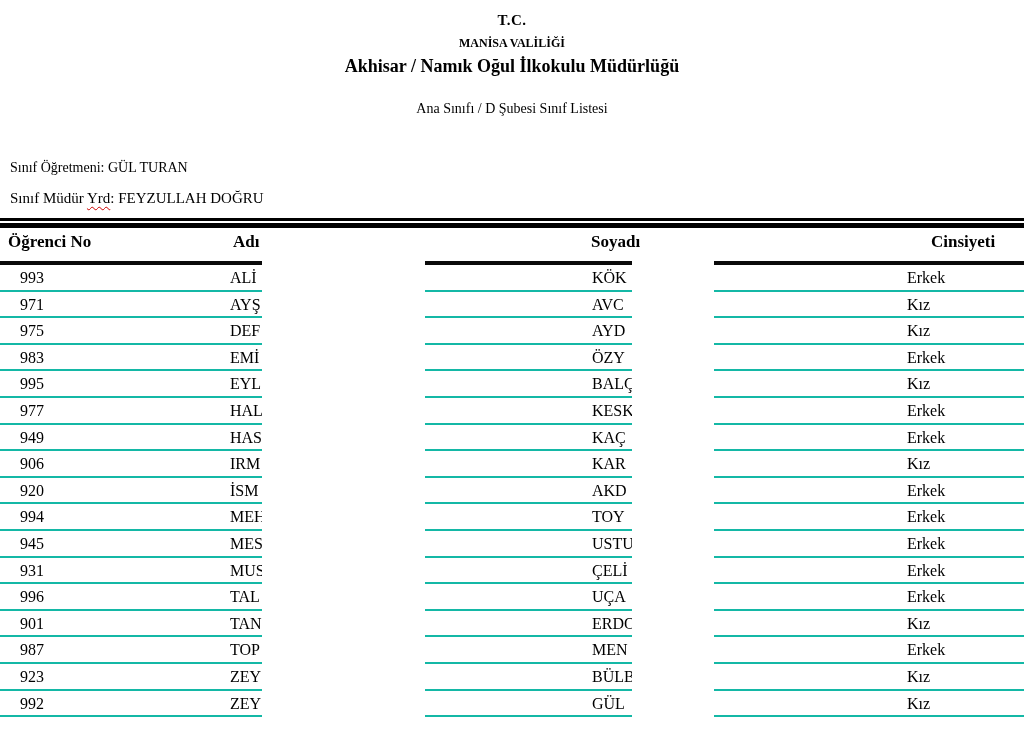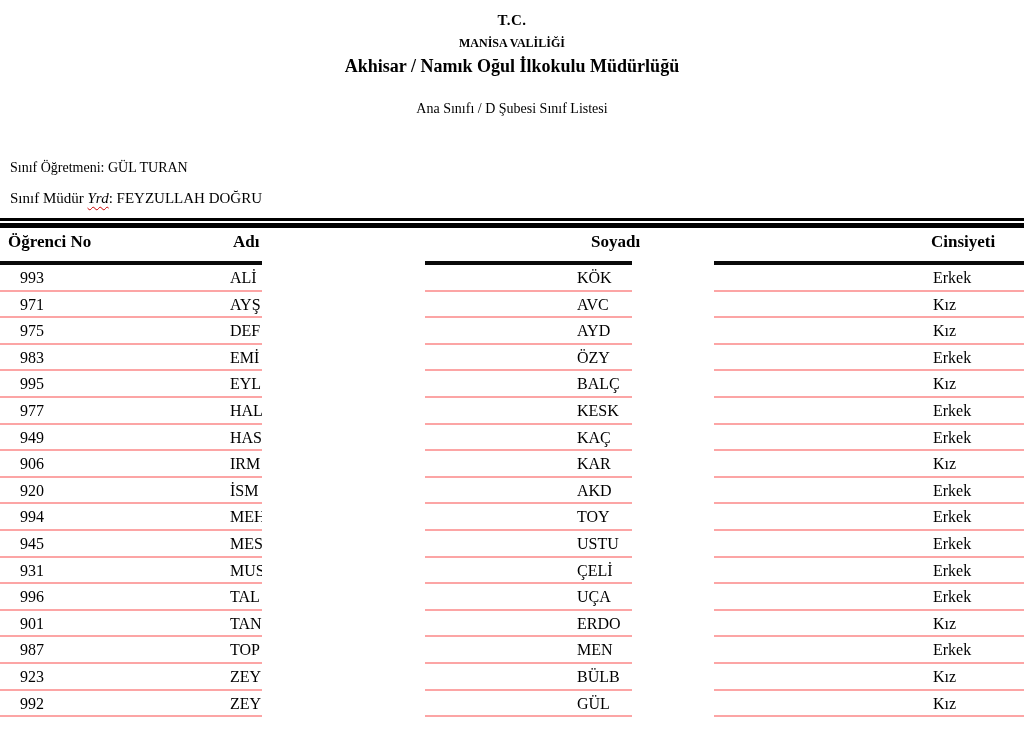--- a/index.html
+++ b/index.html
@@ -17,42 +17,41 @@
   .t4{top:101px;font-size:14px;}
   
   .s1{top:160px;left:10px;font-size:14px;}
   .s2{top:190px;left:10px;font-size:15px;}
   .misspelled{
     text-decoration-line:underline;
     text-decoration-style:wavy;
     text-decoration-color:#cc0000;
     text-decoration-thickness:1px;
     text-underline-offset:3px;
-    font-style:italic;
   }
   
   .rule-top{top:218px;left:0;width:1024px;}
   .rule-top .b1{height:3px;background:#000;}
   .rule-top .gap{height:2px;background:#fff;}
   .rule-top .b2{height:5px;background:#000;}
   
   .th{top:232px;font-size:17px;font-weight:bold;}
   .th0{left:8px;}
   .th1{left:233px;}
   .th2{left:591px;}
   .th3{left:931px;}
   .head-underline{top:261px;left:0;width:1024px;height:4px;background:#0a0a0a;}
   
   #table-body{position:absolute;top:265px;left:0;width:1024px;z-index:1;}
-  .row{position:relative;height:24.6px;border-bottom:2px solid #fca5a5;}
+  .row{position:relative;height:24.6px;border-bottom:2px solid #14b8a6;}
   .cell{position:absolute;top:2px;font-size:16px;white-space:nowrap;line-height:22px;}
   .c-no{left:20px;}
   .c-name{left:230px;}
-  .c-surname{left:577px;}
-  .c-gender{left:933px;}
+  .c-surname{left:592px;}
+  .c-gender{left:907px;}
   
   .redact{position:absolute;top:258px;bottom:0;background:#ffffff;z-index:5;}
   .redact1{left:262px;width:163px;}
   .redact2{left:632px;width:82px;}
 </style>
 </head>
 <body>
 
 <div class="abs t-line t1">T.C.</div>
 <div class="abs t-line t2">MANİSA VALİLİĞİ</div>

